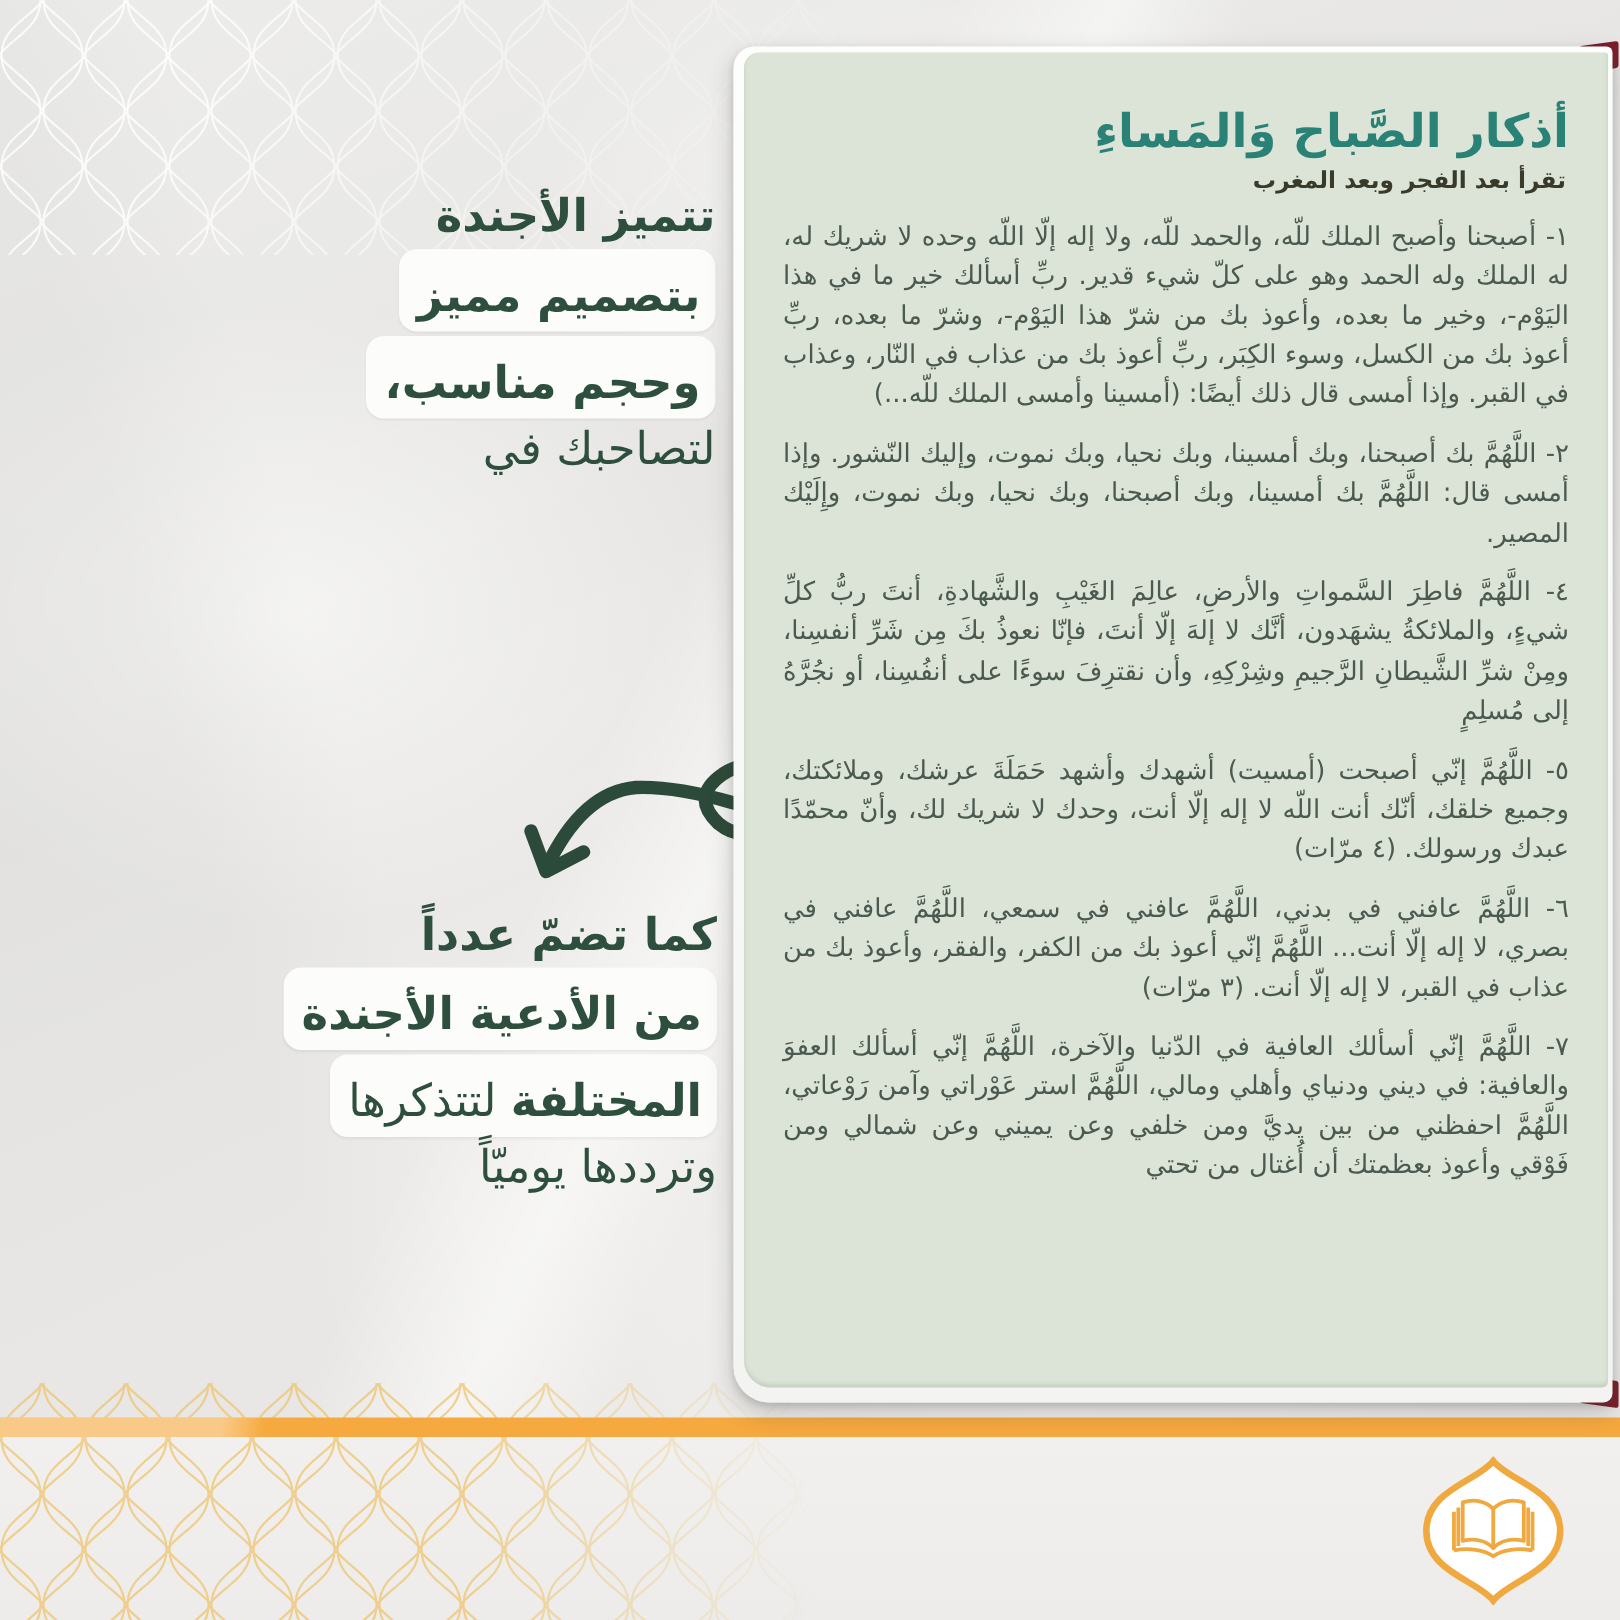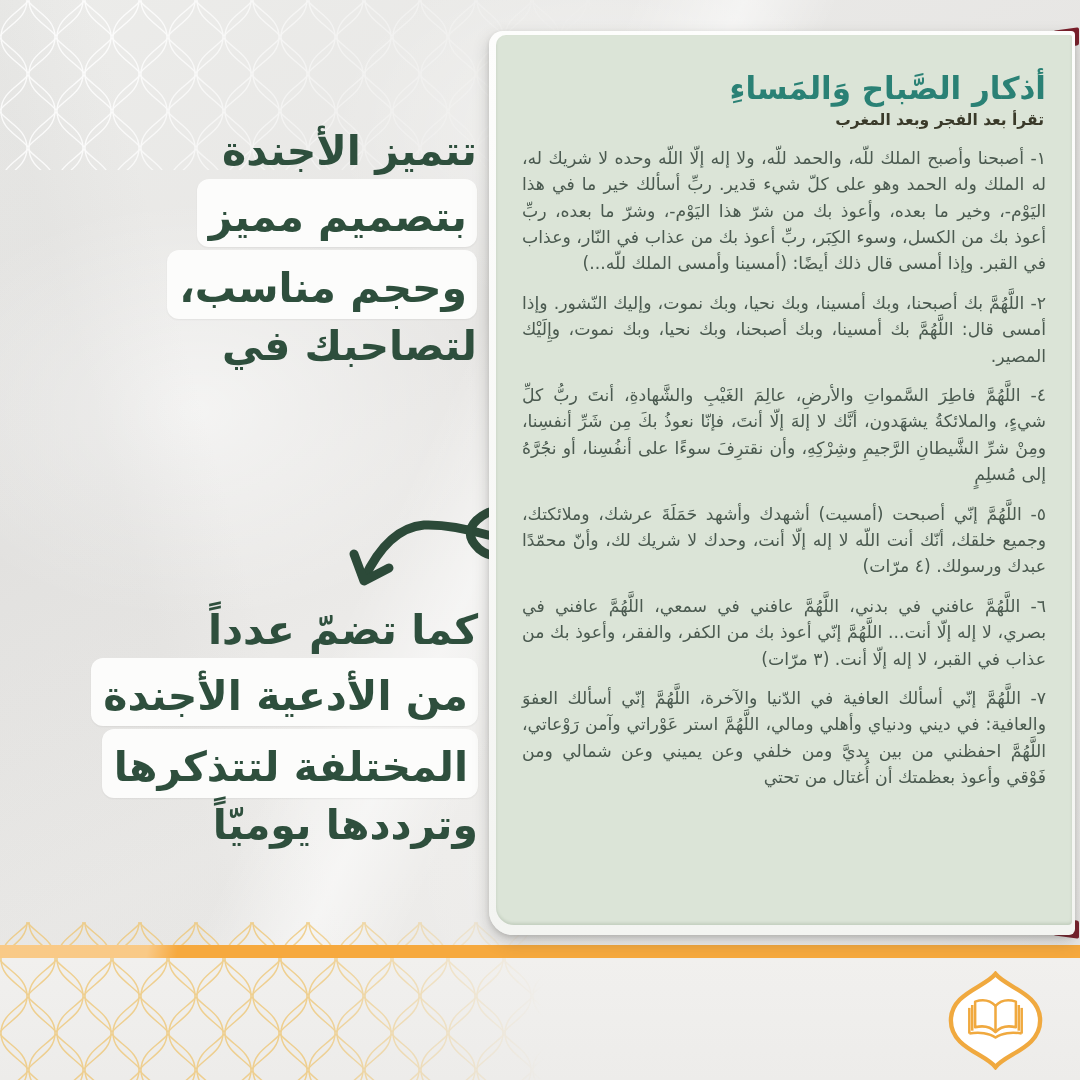--- a/index.html
+++ b/index.html
@@ -28,26 +28,26 @@
 
   
   .footer-bg{position:absolute;left:0;top:958px;width:1080px;height:122px;
     background:linear-gradient(180deg,#f1f0ee,#edecea);}
   .footer-band{position:absolute;left:0;top:945px;width:1080px;height:13px;background:#f6a93e;}
   .footer-band::after{content:"";position:absolute;inset:0;
     background:linear-gradient(100deg,rgba(255,255,255,.38) 0 146px,rgba(255,255,255,0) 176px);}
 
   
   .promo{position:absolute;direction:rtl;text-align:right;color:#2e4f3d;
-    font-size:41px;line-height:1.2;letter-spacing:0;}
+    font-size:30px;line-height:1.2;letter-spacing:0;}
   .promo-top{top:127px;right:603px;width:400px;}
   .promo-bottom{top:606px;right:602px;width:420px;}
   .pline{margin:0 0 3px 0;white-space:nowrap;}
   .pline .b{font-weight:700;}
-  .pline .r{font-weight:700;}
+  .pline .r{font-weight:400;}
   .hl{background:#fcfcfb;border-radius:12px;padding:14px 10px 5px 12px;
     box-shadow:0 1px 2px rgba(0,0,0,.06);display:inline-block;}
 
   
   .arrow-wrap{position:absolute;left:330px;top:438px;width:235px;height:175px;}
 
   
   .book{position:absolute;left:489px;top:31px;width:586px;height:904px;}
   .book .cover-tr,.book .cover-br{position:absolute;width:26px;height:18px;background:#7a1f2b;}
   .book .cover-tr{right:-4px;top:-2px;transform:skewY(-8deg);border-radius:2px;}

